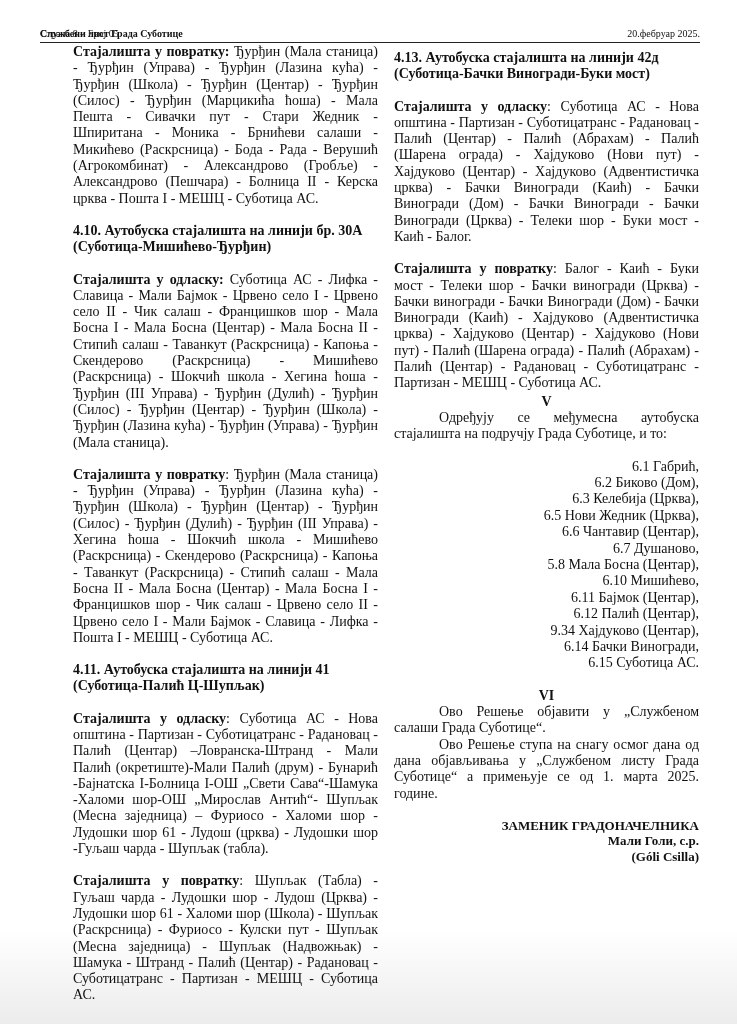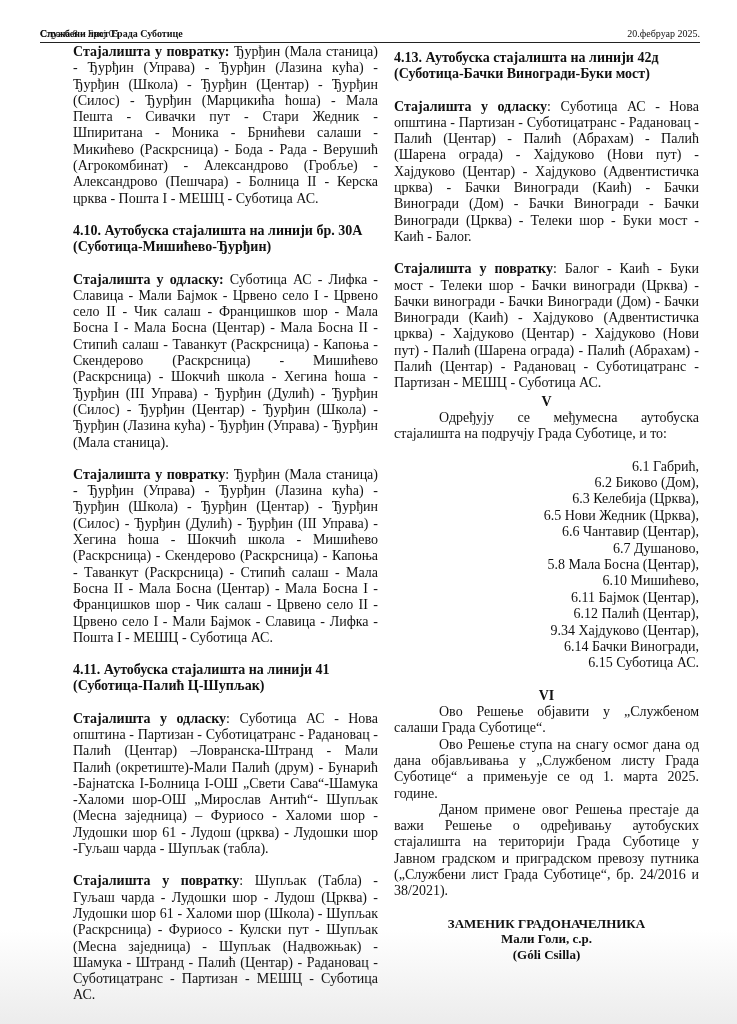--- a/index.html
+++ b/index.html
@@ -26,21 +26,21 @@
   .col.left { left: 43px; width: 305px; margin-left: 30px; }
   .col.right { left: 394px; width: 305px; margin-top: 6px; }
   p { margin: 0; }
   .gap { margin-top: 16px; }
   .b { font-weight: bold; }
   .h { font-weight: bold; text-align: left; }
   .roman { text-align: center; font-weight: bold; }
   .indent { text-indent: 45px; }
   .list { padding-left: 45px; text-align: left; }
   .list div { line-height: 16.4px; text-align: right; }
-  .sig { text-align: center; font-weight: bold; font-size: 13px; line-height: 15.5px; }
+  .sig { text-align: right; font-weight: bold; font-size: 13px; line-height: 15.5px; }
 </style>
 </head>
 <body>
 
 <div class="header">
   <span>Страна 8 – Број 05</span>
   <span class="center">Службени лист Града Суботице</span>
   <span>20.фебруар 2025.</span>
 </div>
 
@@ -82,20 +82,19 @@
     <div>6.11 Бајмок (Центар),</div>
     <div>6.12 Палић (Центар),</div>
     <div>9.34 Хајдуково (Центар),</div>
     <div>6.14 Бачки Виногради,</div>
     <div>6.15 Суботица АС.</div>
   </div>
 
   <p class="roman gap">VI</p>
   <p class="indent">Ово Решење објавити у „Службеном салаши Града Суботице“.</p>
   <p class="indent">Ово Решење ступа на снагу осмог дана од дана објављивања у „Службеном листу Града Суботице“ а примењује се од 1. марта 2025. године.</p>
-  <p class="indent">Даном примене овог Решења престаје да важи Решење о одређивању аутобуских стајалишта на територији Града Суботице у Јавном градском и приградском превозу путника („Службени лист Града Суботице“, бр. 24/2016 и 38/2021).</p>
 
   <div class="gap">
     <p class="sig">ЗАМЕНИК ГРАДОНАЧЕЛНИКА</p>
     <p class="sig">Мали  Голи, с.р.</p>
     <p class="sig">(Góli Csilla)</p>
   </div>
 </div>
 
 </body></html>

